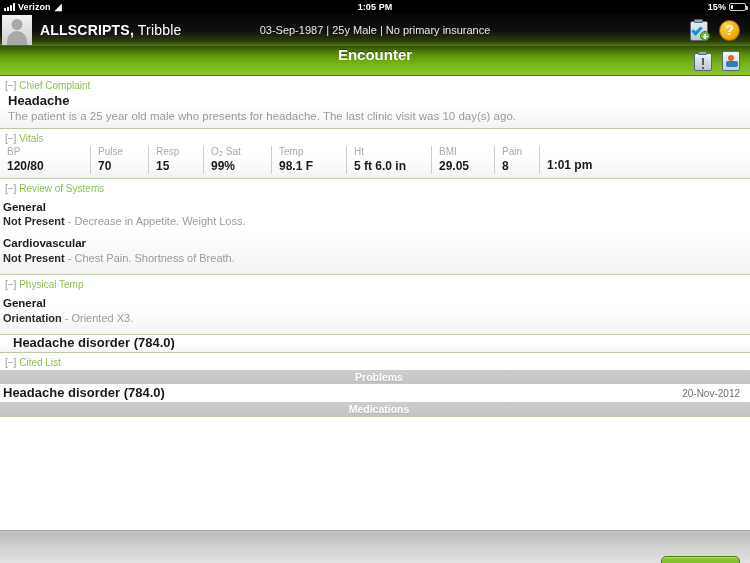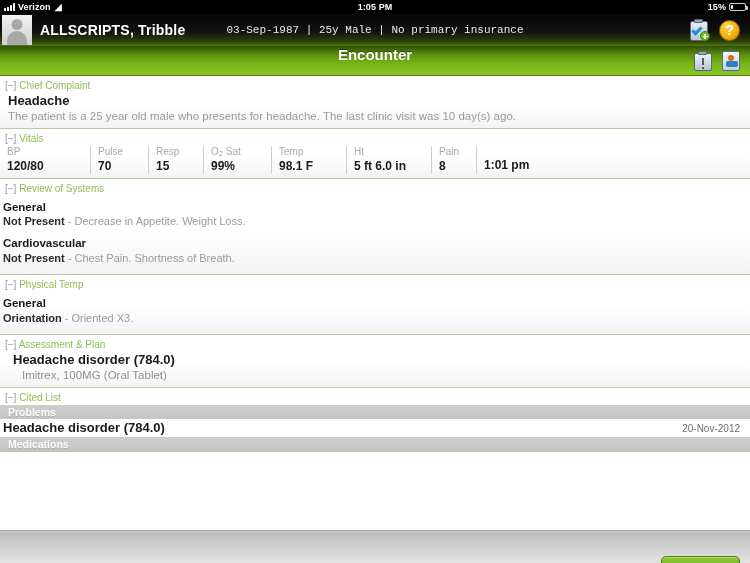--- a/index.html
+++ b/index.html
@@ -38,24 +38,24 @@
   }
   .avatar {
     width:30px; height:30px; margin:0 8px 0 2px; flex:none;
     background:linear-gradient(to bottom,#f2f2f2,#cfcfcf);
     position:relative; overflow:hidden;
   }
   .avatar::before { content:""; position:absolute; left:50%; top:4px; width:11px; height:11px; border-radius:50%; background:#a8a8a8; transform:translateX(-50%); }
   .avatar::after { content:""; position:absolute; left:50%; top:16px; width:20px; height:16px; border-radius:10px 10px 0 0; background:#a8a8a8; transform:translateX(-50%); }
   .pat-name { font-size:14px; letter-spacing:.2px; }
   .pat-name b { font-weight:bold; }
-  .pat-name span { font-weight:bold;margin-top:22px; }
+  .pat-name span { font-weight:normal;margin-top:22px; }
   .pat-demo {
     position:absolute; left:0; right:0; text-align:center;
-    font-size:11px; color:#e9e9e9; font-weight:normal; pointer-events:none;font-family:Liberation Mono, monospace;
+    font-size:11px; color:#e9e9e9; font-weight:normal; pointer-events:none;
   }
   .pat-icons { margin-left:auto; display:flex; align-items:center; gap:10px; padding-right:10px; z-index:2; }
 
   .icon-clip-check { width:20px; height:22px; position:relative; }
   .icon-clip-check .bd { position:absolute; inset:2px 1px 0 1px; background:linear-gradient(to bottom,#e8eef4,#b9c6d2); border:1px solid #56697a; border-radius:2px; }
   .icon-clip-check .tab { position:absolute; top:0; left:5px; width:9px; height:4px; background:#9aa8b5; border:1px solid #56697a; border-radius:1px; }
   .icon-clip-check .chk { position:absolute; left:3px; top:8px; width:10px; height:6px; border-left:3px solid #1c8fd6; border-bottom:3px solid #1c8fd6; transform:rotate(-45deg); }
   .icon-clip-check .plus { position:absolute; right:-1px; bottom:0px; width:10px; height:10px; border-radius:50%; background:#6cbf2a; border:1px solid #3f7a10; }
   .icon-clip-check .plus::before,.icon-clip-check .plus::after { content:""; position:absolute; background:#fff; }
   .icon-clip-check .plus::before { left:2px; top:3.5px; width:5px; height:1.5px; }
@@ -110,21 +110,21 @@
   .ros-grp { margin-bottom:7px; }
   .ros-grp:last-child { margin-bottom:2px; }
   .ros-h { font-size:11.5px; font-weight:bold; color:#1a1a1a; line-height:1.3; }
   .ros-l { font-size:11px; color:#9b9b9b; line-height:1.35; }
   .ros-l b { color:#2b2b2b; font-weight:bold; }
 
   .ap-dx { font-size:13px; font-weight:bold; color:#1a1a1a; padding:0 0 2px 13px; }
   .ap-rx { font-size:11.5px; color:#8f8f8f; padding:0 0 6px 22px; }
 
   .cited-sub { background:linear-gradient(to bottom,#cdcdcd,#c4c4c4); color:#fff;
-    font-size:10.5px; font-weight:bold; padding:1px 0 1px 8px; text-shadow:0 1px 0 rgba(0,0,0,.12); }
+    font-size:10.5px; font-weight:bold; padding:1px 0 1px 8px; text-shadow:0 1px 0 rgba(0,0,0,.12);text-align:center; }
   .cited-row { display:flex; align-items:baseline; justify-content:space-between;
     padding:1px 10px 2px 3px; background:#fff; }
   .cited-row .nm { font-size:13px; font-weight:bold; color:#1a1a1a; }
   .cited-row .dt { font-size:10px; color:#6e6e6e; }
 
   
   .toolbar { position:absolute; left:0; right:0; bottom:0; height:33px;
     background:linear-gradient(to bottom,#c9c9c9 0%,#bdbdbd 6%,#d2d2d2 55%,#e2e2e2 100%);
     border-top:1px solid #a9a9a9; display:flex; align-items:center; justify-content:flex-end; }
   .signoff { margin-right:10px; padding:4px 13px 5px; border-radius:5px;
@@ -222,20 +222,24 @@
             <div class="v">99%</div>
           </div>
           <div class="vital" style="width: 75px;">
             <div class="k">Temp</div>
             <div class="v">98.1 F</div>
           </div>
           <div class="vital" style="width: 85px;">
             <div class="k">Ht</div>
             <div class="v">5 ft 6.0 in</div>
           </div>
+          <div class="vital" style="width: 63px;">
+            <div class="k">BMI</div>
+            <div class="v">29.05</div>
+          </div>
           <div class="vital" style="width: 45px;">
             <div class="k">Pain</div>
             <div class="v">8</div>
           </div>
           <div class="vital time">
             <div class="v">1:01 pm</div>
           </div>
         </div>
     </div>
 
@@ -264,26 +268,21 @@
       </div>
       <div class="ros-body" id="pe-body">
           <div class="ros-grp">
             <div class="ros-h">General</div>
             <div class="ros-l"><b>Orientation</b> - Oriented X3.</div>
           </div>
         </div>
     </div>
 
     <div class="section">
-      <div class="sec-head">
-        <span class="tg">[−]</span>
-        <span class="lbl">Assessment &amp; Plan</span>
-      </div>
       <div class="ap-dx">Headache disorder (784.0)</div>
-      <div class="ap-rx">Imitrex, 100MG (Oral Tablet)</div>
     </div>
 
     <div class="section">
       <div class="sec-head">
         <span class="tg">[−]</span>
         <span class="lbl">Cited List</span>
       </div>
       <div class="cited-sub">Problems</div>
       <div class="cited-row">
         <span class="nm">Headache disorder (784.0)</span>

